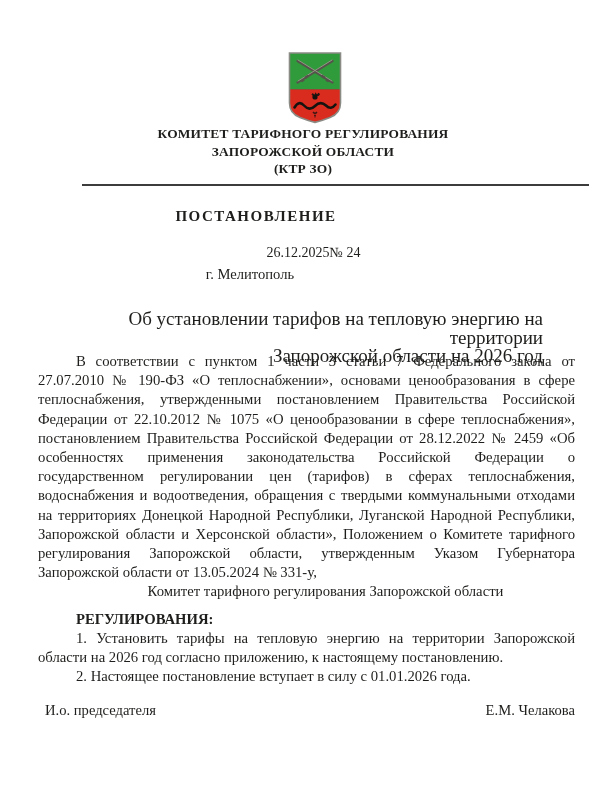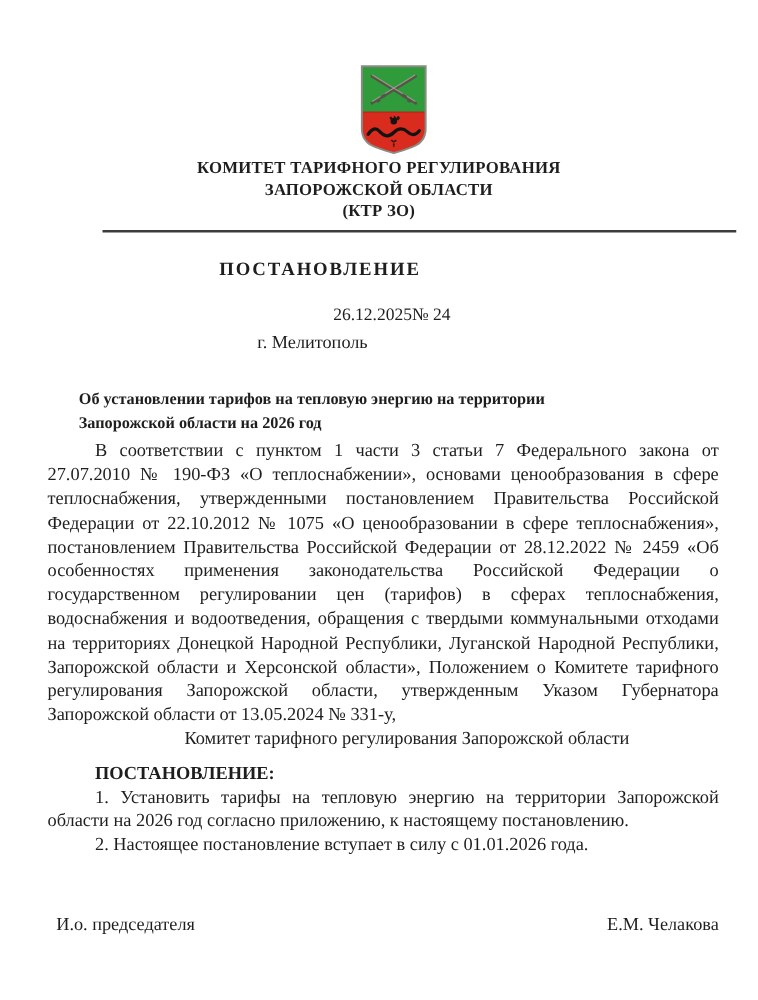--- a/index.html
+++ b/index.html
@@ -21,34 +21,34 @@
   .doc-type{
     position:absolute;top:208px;left:0;width:512px;text-align:center;
     font-weight:bold;font-size:15px;letter-spacing:1.5px;
   }
   .date-row{
     position:absolute;top:245px;left:52px;width:523px;
     display:flex;justify-content:center;font-size:14px;
   }
   .city{position:absolute;top:266px;left:0;width:500px;text-align:center;font-size:14.6px;}
   .doc-title{
-    position:absolute;top:310px;left:63px;width:480px;text-align:left;
-    font-weight:bold;font-size:13px;line-height:18.5px;
+    position:absolute;top:310px;left:63px;width:480px;text-align:right;
+    font-weight:normal;font-size:19px;line-height:18.5px;
   }
   .body-text{
     position:absolute;top:352px;left:38px;width:537px;
     font-size:14.7px;line-height:19.2px;
   }
   .body-text p{margin:0;}
   .p-preamble{text-align:justify;text-indent:38px;}
   .p-closing{text-indent:38px;text-align:center;}
   .p-resolves{text-indent:38px;font-weight:bold;margin-top:8px !important;}
   .p-item{text-align:justify;text-indent:38px;}
   .sig-row{
-    position:absolute;top:732px;left:45px;width:530px;
+    position:absolute;top:702px;left:45px;width:530px;
     display:flex;justify-content:space-between;font-size:14.6px;gap:12px;
   }
 </style>
 </head>
 <body>
 
 <div class="page" style="--shield-green: #2f9b3a; --shield-red: #d92b1e; --shield-outline: #8b8b85; --musket-dark: #55544a; --musket-light: #9a9a8c; --bow-black: #151310; --rule: #3c3c3c; --text: #1e1e1c;">
 
   <div class="emblem" title="zaporozhye-coat-of-arms">
     <svg width="54" height="72" viewBox="0 0 54 72" xmlns="http://www.w3.org/2000/svg">
@@ -109,21 +109,21 @@
   <div class="city">г. Мелитополь</div>
 
   <div class="doc-title">
     <div>Об установлении тарифов на тепловую энергию на территории</div>
     <div>Запорожской области на 2026 год</div>
   </div>
 
   <div class="body-text">
     <p class="p-preamble">В соответствии с пунктом 1 части 3 статьи 7 Федерального закона от 27.07.2010 № 190-ФЗ «О теплоснабжении», основами ценообразования в сфере теплоснабжения, утвержденными постановлением Правительства Российской Федерации от 22.10.2012 № 1075 «О ценообразовании в сфере теплоснабжения», постановлением Правительства Российской Федерации от 28.12.2022 № 2459 «Об особенностях применения законодательства Российской Федерации о государственном регулировании цен (тарифов) в сферах теплоснабжения, водоснабжения и водоотведения, обращения с твердыми коммунальными отходами на территориях Донецкой Народной Республики, Луганской Народной Республики, Запорожской области и Херсонской области», Положением о Комитете тарифного регулирования Запорожской области, утвержденным Указом Губернатора Запорожской области от 13.05.2024 № 331-у,</p>
     <p class="p-closing">Комитет тарифного регулирования Запорожской области</p>
-    <p class="p-resolves">ПОСТАНОВЛЕНИЕ:</p>
+    <p class="p-resolves">РЕГУЛИРОВАНИЯ:</p>
     <p class="p-item">1. Установить тарифы на тепловую энергию на территории Запорожской области на 2026 год согласно приложению, к настоящему постановлению.</p>
     <p class="p-item">2. Настоящее постановление вступает в силу с 01.01.2026 года.</p>
   </div>
 
   <div class="sig-row">
     <span>И.о. председателя</span>
     <span>Е.М. Челакова</span>
   </div>
 
 </div>

